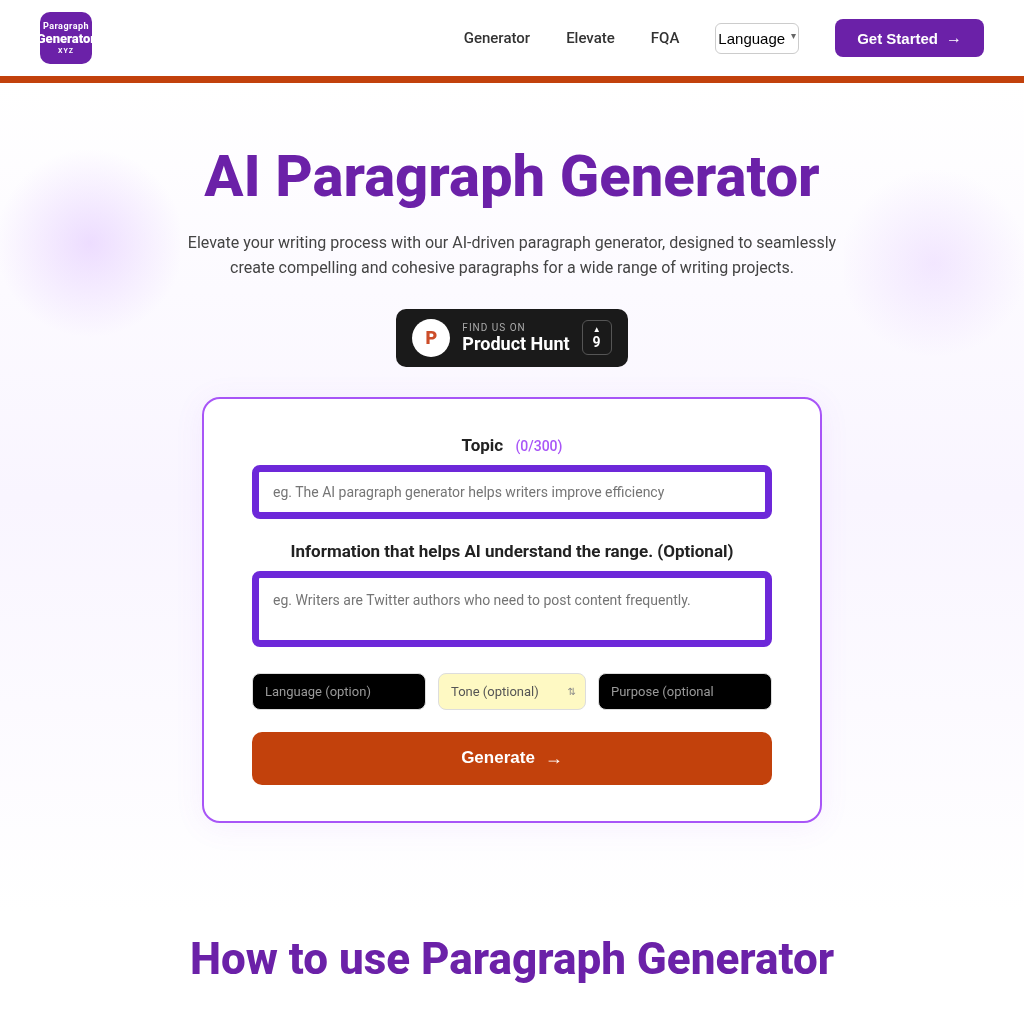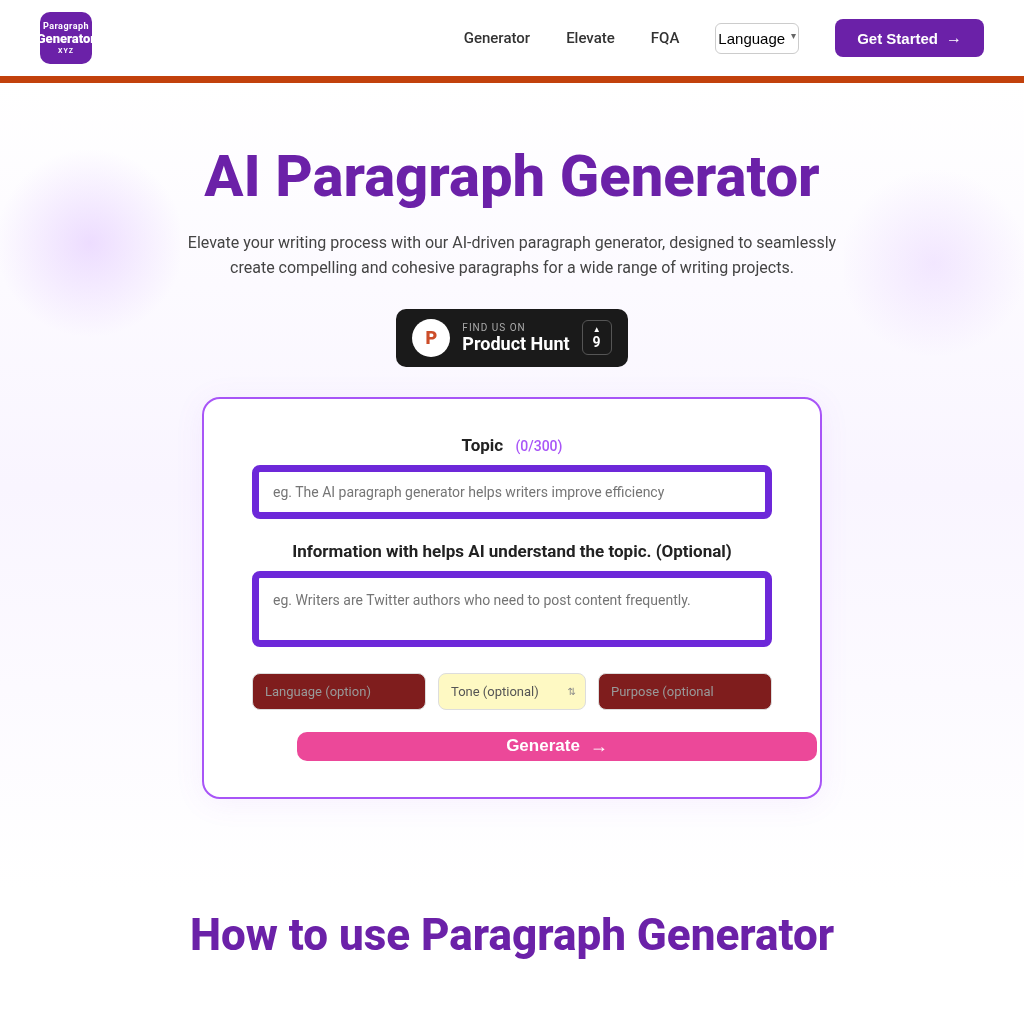--- a/index.html
+++ b/index.html
@@ -221,40 +221,39 @@
       margin-bottom: 22px;
     }
     .select-input {
       flex: 1;
       border: 1px solid #ddd;
       border-radius: 8px;
       padding: 10px 12px;
       font-size: 13px;
       color: #999;
       outline: none;
-      background: #7f1d1d;
+      background: #000000;
       cursor: pointer;
       appearance: none;
       font-family: inherit;
     }
     .generate-btn {
       width: 100%;
-      background: #ec4899;
+      background: #c2410c;
       color: #fff;
       border: none;
-      padding: 4px;
+      padding: 16px;
       border-radius: 10px;
       font-size: 17px;
       font-weight: 700;
       cursor: pointer;
       display: flex;
       align-items: center;
       justify-content: center;
       gap: 10px;
-      margin-left: 45px;
     }
     .generate-btn .arrow { font-size: 18px; }
 
     
     .how-to {
       text-align: center;
       padding: 20px 40px 0;
     }
     .how-to-title {
       font-size: 44px;
@@ -338,21 +337,21 @@
   <div class="form-card">
     <div>
       <div class="field-label">
         <span>Topic</span>
         <span class="char-count">(0/300)</span>
       </div>
       <input type="text" class="text-input" placeholder="eg. The AI paragraph generator helps writers improve efficiency" style="">
     </div>
 
     <div>
-      <div class="info-label">Information with helps AI understand the topic. (Optional)</div>
+      <div class="info-label">Information that helps AI understand the range. (Optional)</div>
       <textarea class="text-input" placeholder="eg. Writers are Twitter authors who need to post content frequently." style=""></textarea>
     </div>
 
     <div class="selects-row">
       <select class="select-input">
         <option>Language (option)</option>
       </select>
       <div class="tone-wrap">
         <select>
           <option>Tone (optional)</option>

